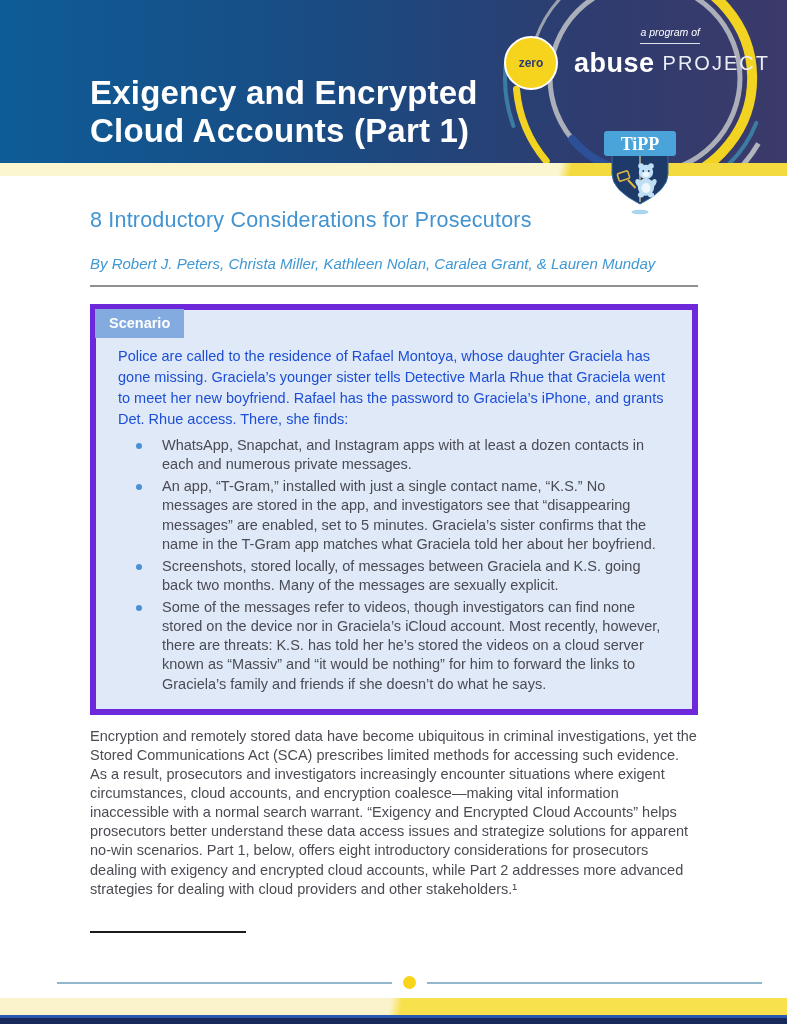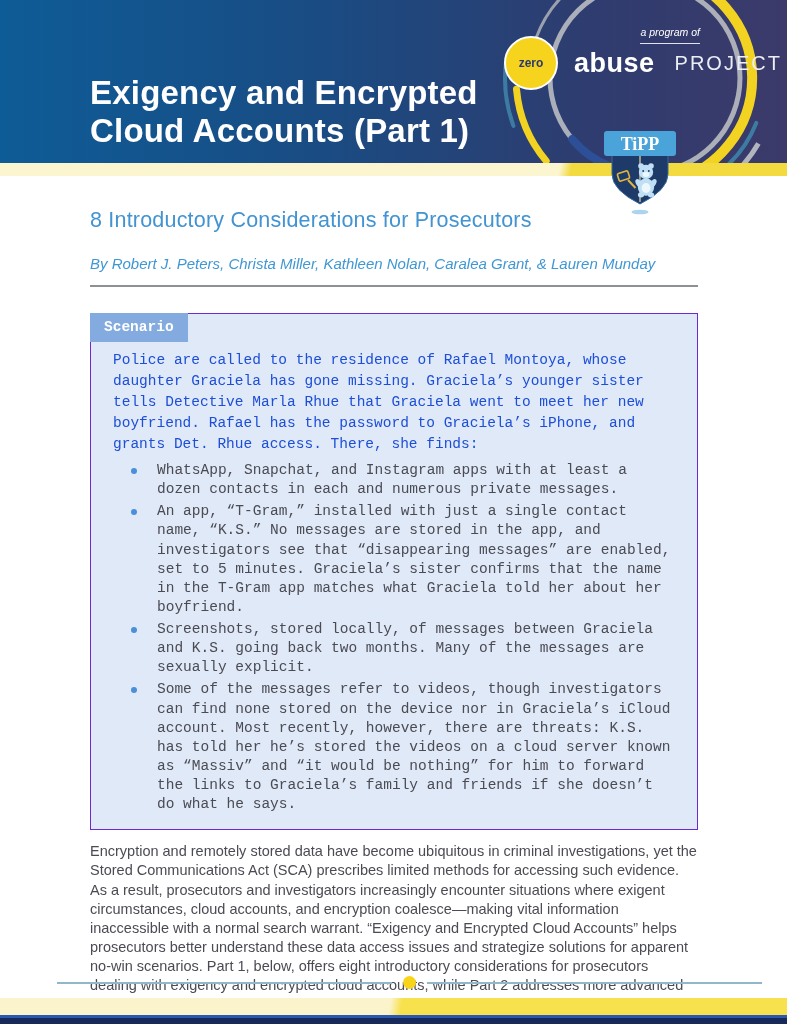--- a/index.html
+++ b/index.html
@@ -14,33 +14,33 @@
   .title{position:absolute;left:90px;top:74px;color:#ffffff;font-size:33px;
     font-weight:700;line-height:38px;letter-spacing:.2px;}
   .logo{position:absolute;top:0;right:0;width:310px;height:163px;}
   .program-of{position:absolute;right:87px;top:26px;color:#ffffff;font-style:italic;
     font-size:10.5px;padding-bottom:5px;border-bottom:1.5px solid #dfe3ec;}
   .logo-row{position:absolute;left:27px;top:36px;display:flex;align-items:center;}
   .zero-circle{width:50px;height:50px;border-radius:50%;background:#f6d41d;
     border:2.5px solid #ffffff;display:flex;align-items:center;justify-content:center;
     color:#2c3a70;font-weight:700;font-size:12px;box-sizing:content-box;}
   .abuse{margin-left:16px;color:#ffffff;font-weight:700;font-size:27px;letter-spacing:.5px;}
-  .project{margin-left:20px;color:#eceef5;font-weight:300;font-size:20px;letter-spacing:2px;}
+  .project{margin-left:8px;color:#eceef5;font-weight:300;font-size:20px;letter-spacing:2px;}
   
   .stripe{position:absolute;top:163px;left:0;width:787px;height:13px;
     background:linear-gradient(102deg,#fbf5d0 0%,#fbf5d0 71%,#f3da3e 72.5%,#f3da3e 100%);}
   
   .tipp-badge{position:absolute;left:600px;top:128px;width:80px;height:92px;z-index:6;}
   
   .content{position:absolute;left:90px;top:184px;width:608px;}
   .subtitle{margin:24px 0 0;color:#4193d1;font-size:21.5px;font-weight:500;letter-spacing:.2px;}
   .byline{margin-top:22px;color:#3f97d3;font-style:italic;font-size:15px;}
   .rule{margin-top:13px;height:2px;background:#8e9194;}
-  .scenario-box{margin-top:26px;position:relative;background:#dfe9f7;
-    border:1px solid #6d28d9;padding:36px 22px 12px 22px;box-sizing:border-box;font-family:Liberation Mono, monospace;}
+  .scenario-box{margin-top:17px;position:relative;background:#dfe9f7;
+    border:6px solid #6d28d9;padding:36px 22px 12px 22px;box-sizing:border-box;}
   .scenario-tab{position:absolute;top:-1px;left:-1px;background:#83abdf;color:#ffffff;
     font-weight:700;font-size:14.5px;padding:6px 14px 7px 14px;}
   .scenario-intro{color:#1d4ed8;font-size:14.5px;line-height:1.45;}
   .scenario-list{margin:6px 0 0;padding-left:44px;list-style:none;}
   .scenario-list li{position:relative;margin-bottom:3px;color:#4b4b54;
     font-size:14.5px;line-height:1.32;}
   .scenario-list li::before{content:"";position:absolute;left:-26px;top:7px;width:6px;
     height:6px;border-radius:50%;background:#4a90d8;}
   .body-par{margin-top:12px;color:#4b4b54;font-size:14.5px;line-height:1.32;}
   .footnote-rule{margin-top:32px;width:156px;height:2px;background:#1a1a1a;}

